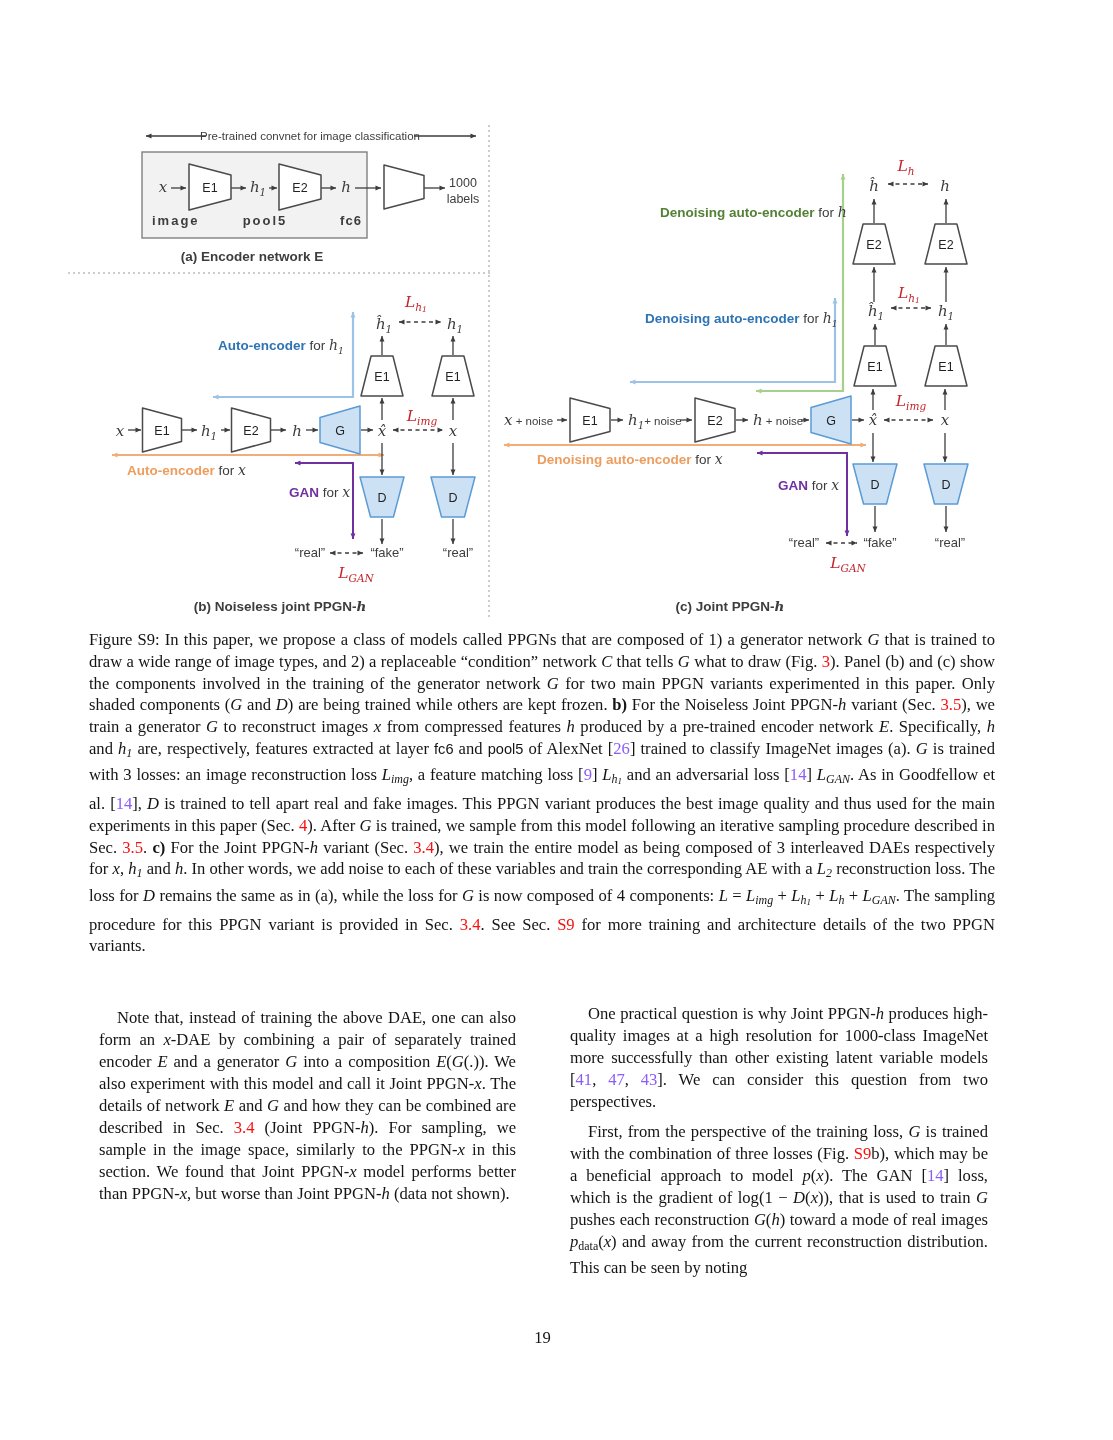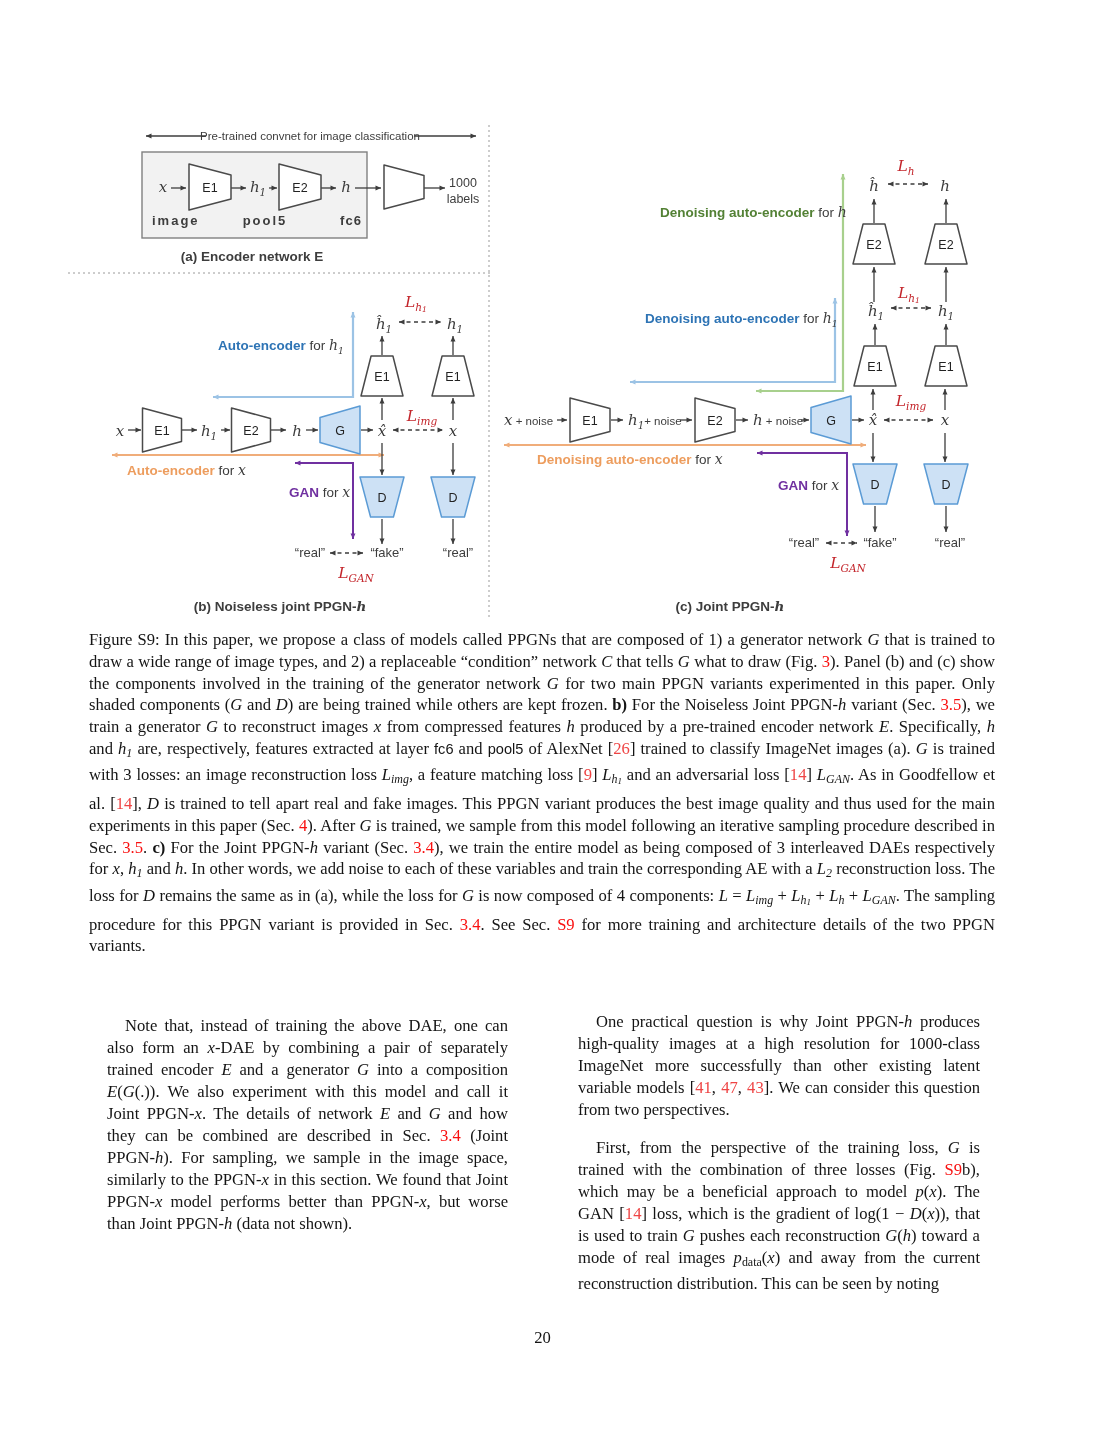--- a/index.html
+++ b/index.html
@@ -5,29 +5,29 @@
   html,body{margin:0;padding:0;background:#ffffff;}
   body{width:1113px;height:1440px;position:relative;overflow:hidden;
        font-family:"Liberation Serif",serif;color:#151515;}
   #fig-svg{position:absolute;left:0;top:0;}
   .caption{position:absolute;left:89px;top:629px;width:906px;
            font-size:16.6px;line-height:21.8px;text-align:justify;color:#141414;}
   .col{position:absolute;font-size:16.6px;line-height:22px;text-align:justify;color:#141414;}
   #col-left{left:91px;top:999px;width:433px;}
   #col-right{left:562px;top:995px;width:434px;}
   #col-right h2{font-size:17.7px;line-height:22px;margin:0 0 13px 0;font-weight:bold;}
-  .col p{margin:16px;text-indent:18px;font-family:Liberation Serif, serif;}
+  .col p{margin:8px;text-indent:18px;font-family:Liberation Serif, serif;}
   .col p + p{margin-top:0;}
   .pagenum{position:absolute;left:65px;top:1328px;width:955px;text-align:center;
            font-size:16.6px;color:#141414;}
   
   .i{font-style:italic;}
   .b{font-weight:bold;}
   .r{color:#f90f0f;}
-  .g{color:#ef4444;}
+  .g{color:#8b5cf6;}
   .sf{font-family:"Liberation Sans",sans-serif;font-size:88%;}
   .sub{font-size:72%;font-style:italic;vertical-align:-2.5px;}
   .ssub{font-size:54%;font-style:italic;vertical-align:-4px;}
   .subn{font-size:72%;vertical-align:-2.5px;}
 </style>
 </head>
 <body>
 
 <svg id="fig-svg" width="1113" height="640" viewBox="0 0 1113 640">
     <polyline points="489,125 489,617" fill="none" stroke="#9a9a9a" stroke-width="1" stroke-dasharray="2 3"></polyline>
@@ -252,13 +252,13 @@
 
 <div class="col" id="col-left">
   <p><span>Note that, instead of training the above DAE, one can also form an </span><span class="i">x</span><span>-DAE by combining a pair of separately trained encoder </span><span class="i">E</span><span> and a generator </span><span class="i">G</span><span> into a composition </span><span class="i">E</span><span>(</span><span class="i">G</span><span>(.)). We also experiment with this model and call it Joint PPGN-</span><span class="i">x</span><span>. The details of network </span><span class="i">E</span><span> and </span><span class="i">G</span><span> and how they can be combined are described in Sec. </span><span class="r">3.4</span><span> (Joint PPGN-</span><span class="i">h</span><span>). For sampling, we sample in the image space, similarly to the PPGN-</span><span class="i">x</span><span> in this section. We found that Joint PPGN-</span><span class="i">x</span><span> model performs better than PPGN-</span><span class="i">x</span><span>, but worse than Joint PPGN-</span><span class="i">h</span><span> (data not shown).</span></p>
 </div>
 
 <div class="col" id="col-right">
   <p><span>One practical question is why Joint PPGN-</span><span class="i">h</span><span> produces high-quality images at a high resolution for 1000-class ImageNet more successfully than other existing latent variable models [</span><span class="g">41</span><span>, </span><span class="g">47</span><span>, </span><span class="g">43</span><span>]. We can consider this question from two perspectives.</span></p>
   <p><span>First, from the perspective of the training loss, </span><span class="i">G</span><span> is trained with the combination of three losses (Fig. </span><span class="r">S9</span><span>b), which may be a beneficial approach to model </span><span class="i">p</span><span>(</span><span class="i">x</span><span>). The GAN [</span><span class="g">14</span><span>] loss, which is the gradient of log(1 − </span><span class="i">D</span><span>(</span><span class="i">x</span><span>)), that is used to train </span><span class="i">G</span><span> pushes each reconstruction </span><span class="i">G</span><span>(</span><span class="i">h</span><span>) toward a mode of real images </span><span class="i">p</span><span class="subn">data</span><span>(</span><span class="i">x</span><span>) and away from the current reconstruction distribution. This can be seen by noting</span></p>
 </div>
 
-<div class="pagenum">20</div>
+<div class="pagenum">19</div>
 
 </body></html>

